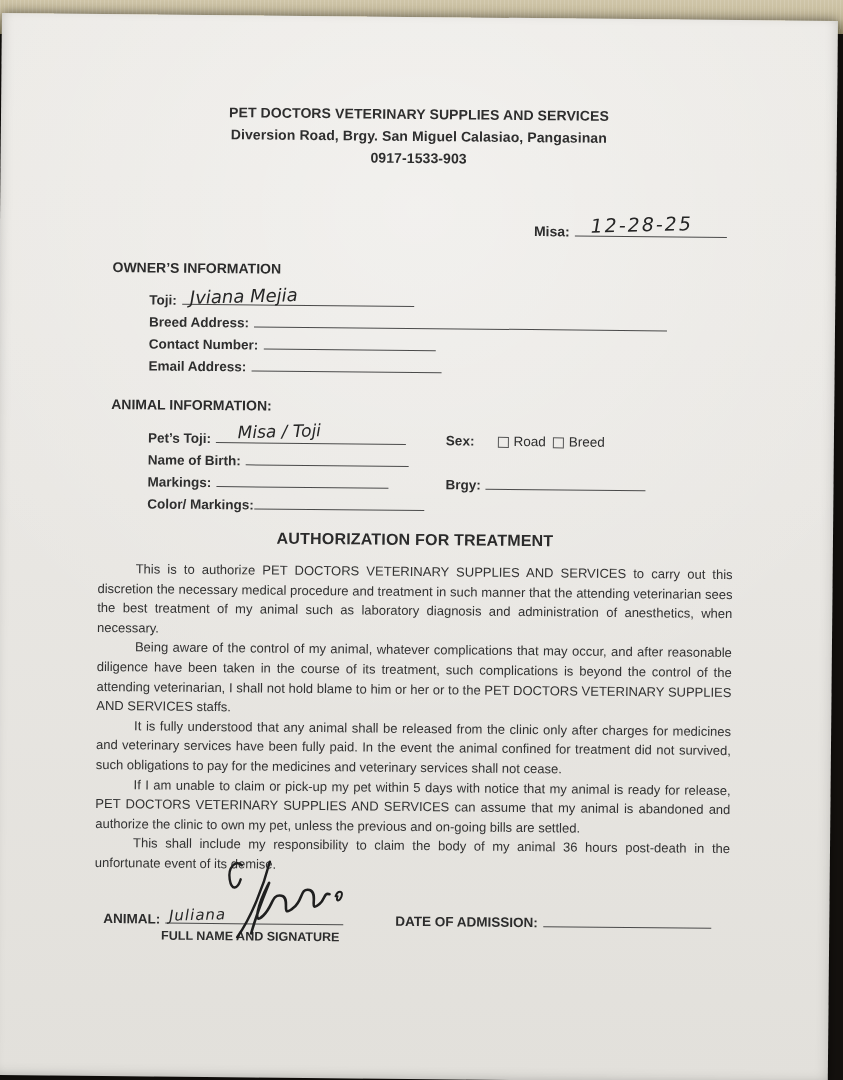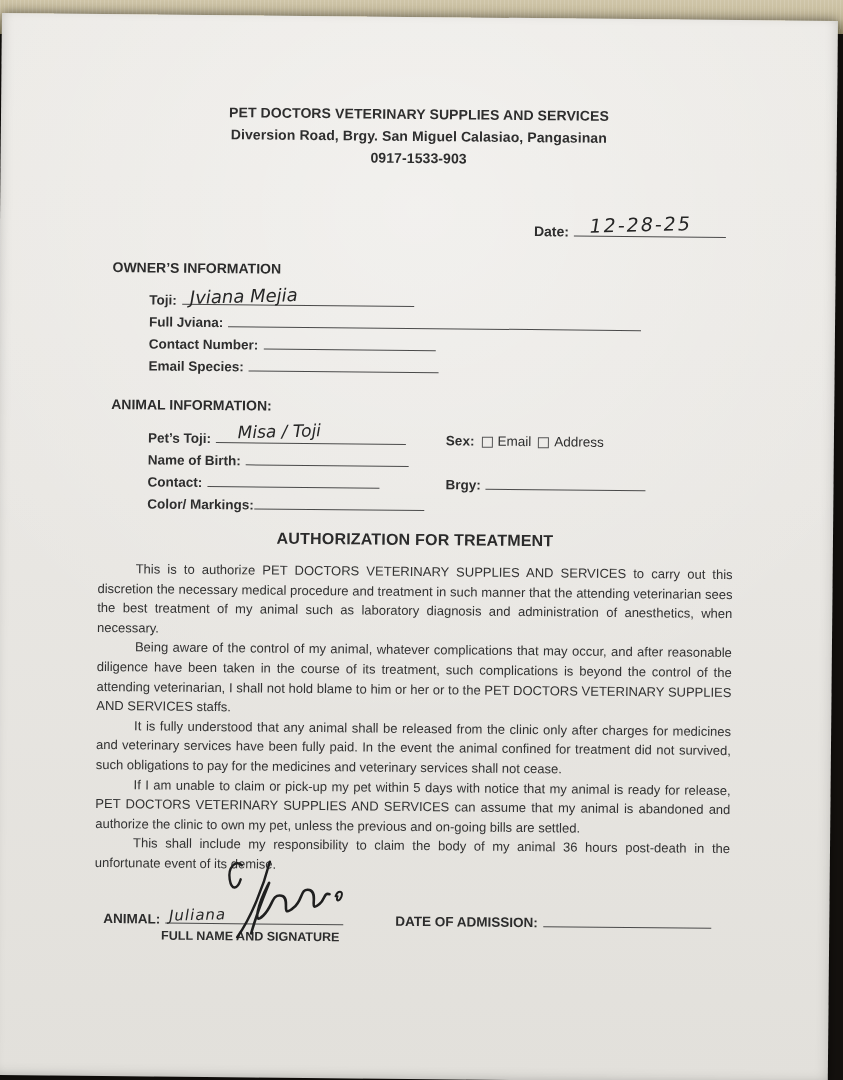--- a/index.html
+++ b/index.html
@@ -69,69 +69,69 @@
 
   <div class="paper">
 
     <div class="letterhead">
       <div>PET DOCTORS VETERINARY SUPPLIES AND SERVICES</div>
       <div>Diversion Road, Brgy. San Miguel Calasiao, Pangasinan</div>
       <div>0917-1533-903</div>
     </div>
 
     <div class="date-row">
-      <span class="lbl">Date:</span><span class="fline" style="width:152px"><i class="hw hw-date">12-28-25</i></span>
+      <span class="lbl">Misa:</span><span class="fline" style="width:152px"><i class="hw hw-date">12-28-25</i></span>
     </div>
 
     <div class="section-h">OWNER’S INFORMATION</div>
     <div class="fields" style="margin-top:13px">
       <div class="row">
         <span class="lbl">Toji:</span>
         <span class="fline" style="width:232px">
             <i class="hw hw-name">Jviana Mejia</i>
           </span>
       </div>
       <div class="row">
-        <span class="lbl">Full Jviana:</span>
+        <span class="lbl">Breed Address:</span>
         <span class="fline" style="width:413px"></span>
       </div>
       <div class="row">
         <span class="lbl">Contact Number:</span>
         <span class="fline" style="width:172px"></span>
       </div>
       <div class="row">
-        <span class="lbl">Email Species:</span>
+        <span class="lbl">Email Address:</span>
         <span class="fline" style="width:190px"></span>
       </div>
     </div>
 
     <div class="section-h" style="margin-top:20px">ANIMAL INFORMATION:</div>
     <div class="fields" style="margin-top:14px">
       <div class="row">
         <span class="cell-l" style="width:298px">
           <span class="lbl">Pet’s Toji:</span>
           <span class="fline" style="width:190px">
               <i class="hw hw-pet">Misa / Toji</i>
             </span>
         </span>
         <span class="sexgrp">
-          <span class="lbl" style="margin-right:0">Sex:</span>
+          <span class="lbl" style="margin-right:16px">Sex:</span>
           <span class="cbx"></span>
-          <span>Email</span>
+          <span>Road</span>
           <span class="cbx"></span>
-          <span>Address</span>
+          <span>Breed</span>
         </span>
       </div>
       <div class="row">
         <span class="lbl">Name of Birth:</span>
         <span class="fline" style="width:163px"></span>
       </div>
       <div class="row">
         <span class="cell-l" style="width:298px">
-          <span class="lbl">Contact:</span>
+          <span class="lbl">Markings:</span>
           <span class="fline" style="width:172px"></span>
         </span>
         <span class="cell-l">
           <span class="lbl">Brgy:</span>
           <span class="fline" style="width:160px"></span>
         </span>
       </div>
       <div class="row">
         <span class="lbl" style="margin-right:0">Color/ Markings:</span>
         <span class="fline" style="width:170px"></span>

